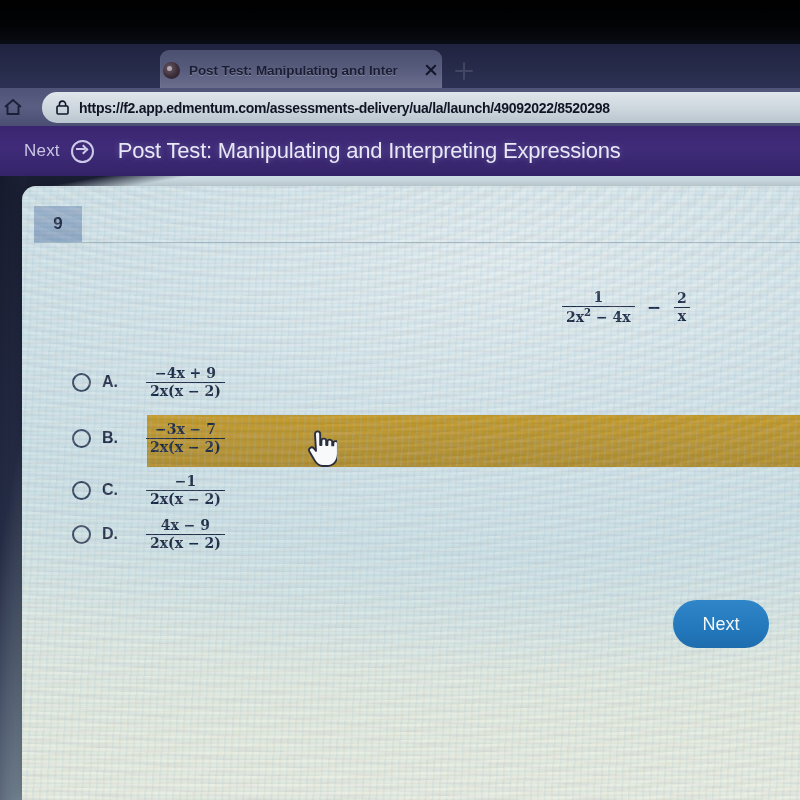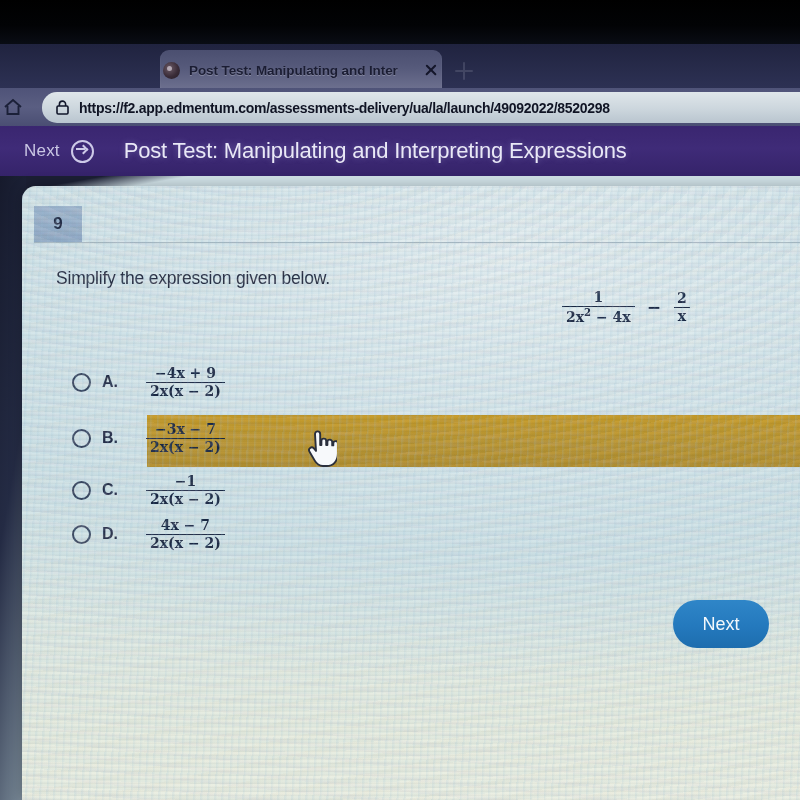--- a/index.html
+++ b/index.html
@@ -103,21 +103,21 @@
   .nav-arrow::before{
     content:"";position:absolute;left:3px;top:6.6px;width:9px;height:2px;
     background:#cdc9e8;
   }
   .nav-arrow::after{
     content:"";position:absolute;left:7px;top:4.2px;width:5px;height:5px;
     border-top:2px solid #cdc9e8;border-right:2px solid #cdc9e8;
     transform:rotate(45deg);
   }
   .nav-title{
-    margin-left:30px;font-size:22px;color:#e9e8f6;letter-spacing:-.2px;
+    margin-left:24px;font-size:22px;color:#e9e8f6;letter-spacing:-.2px;
     font-weight:400;
     text-shadow:0 0 6px rgba(190,190,240,.35);
   }
 
   
   .pagewrap{
     position:absolute;left:0;top:176px;width:800px;height:624px;
     background:
       linear-gradient(170deg,#1b1f33 0%,#1b1f33 2.4%,#cfe0e6 4.4%,#cfe0e6 100%);
   }
@@ -266,21 +266,20 @@
   </div>
 
   <div class="pagewrap"></div>
   <div class="page-left-dark"></div>
 
   <div class="card">
 
     <div class="qnum">9</div>
     <div class="qrule"></div>
 
-    <div class="prompt">Simplify the expression given below.</div>
 
     <div class="expr mathfont">
       <span class="frac">
         <span class="num">1</span>
         <span class="den"><span>2</span><span>x</span><span class="sup">2</span> <span>− 4x</span></span>
       </span>
       <span class="minus-big">−</span>
       <span class="frac">
         <span class="num">2</span>
         <span class="den">x</span>
@@ -313,21 +312,21 @@
       <span class="frac optmath mathfont">
         <span class="num">−1</span>
         <span class="den">2x(x − 2)</span>
       </span>
     </div>
 
     <div class="opt" style="top:332px;">
       <span class="radio"></span>
       <span class="optletter">D.</span>
       <span class="frac optmath mathfont">
-        <span class="num">4x − 7</span>
+        <span class="num">4x − 9</span>
         <span class="den">2x(x − 2)</span>
       </span>
     </div>
 
     <div class="moire"></div>
     <div class="moire2"></div>
     <div class="scanlines"></div>
 
   </div>
 

